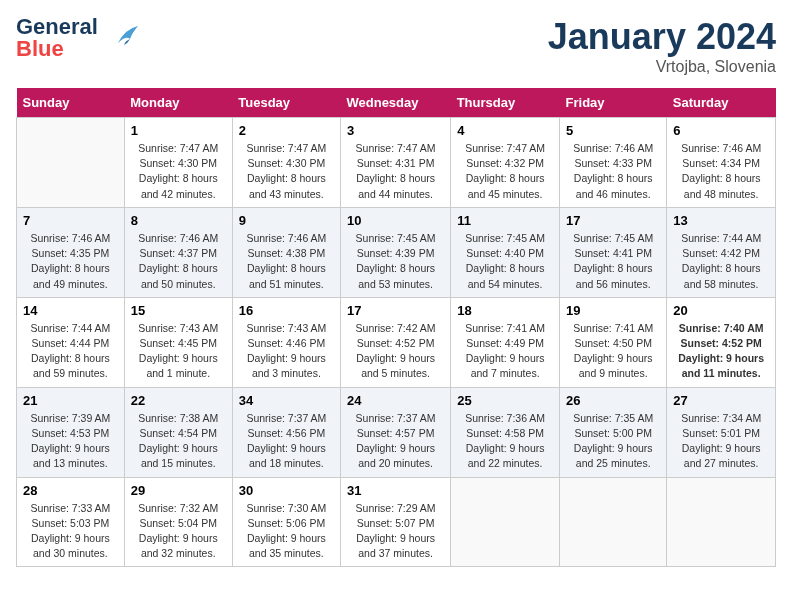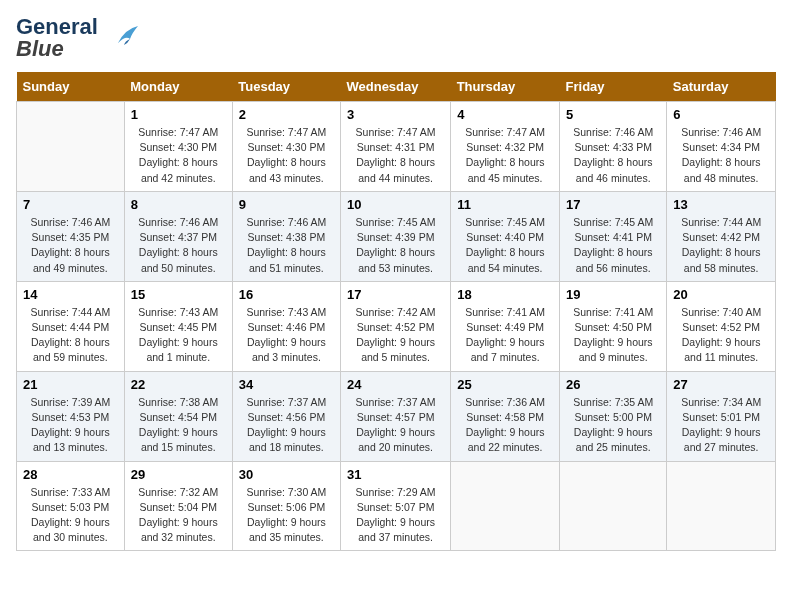--- a/index.html
+++ b/index.html
@@ -21,42 +21,41 @@
       flex-direction: column;
       align-items: flex-start;
     }
     .logo-text {
       font-size: 22px;
       font-weight: bold;
       color: #1a3a5c;
       line-height: 1;
     }
     .logo-text span {
-      color: #404040;
-      font-style: italic;
+      color: #ef4444;
     }
     .title-section {
       text-align: right;
     }
     .month-title {
       font-size: 36px;
       font-weight: bold;
       color: #1a3a5c;
     }
     .location {
       font-size: 16px;
       color: #555;
     }
     table {
       width: 100%;
       border-collapse: collapse;
       font-size: 11px;
     }
     thead tr th {
-      background-color: #a16207;
+      background-color: #be185d;
       color: white;
       padding: 7px 6px;
       text-align: left;
       font-size: 13px;
       font-weight: bold;
     }
     tbody tr td {
       border: 1px solid #ccc;
       padding: 5px 6px;
       vertical-align: top;
@@ -95,20 +94,24 @@
         <span class="logo-text">General<br><span>Blue</span></span>
       </div>
       <div style="margin-left:4px;">
         <svg width="30" height="30" viewBox="0 0 30 30">
           <path d="M8,22 Q15,8 28,5 Q22,12 20,18 Q16,14 8,22Z" fill="#4a9fd4"></path>
           <path d="M20,18 Q18,22 14,24 Q15,20 20,18Z" fill="#2e6da4"></path>
         </svg>
       </div>
     </div>
   </div>
+  <div class="title-section">
+    <div class="month-title">January 2024</div>
+    <div class="location">Vrtojba, Slovenia</div>
+  </div>
 </div>
 
 <table>
   <thead>
     <tr>
     <th>Sunday</th>
         <th>Monday</th>
         <th>Tuesday</th>
         <th>Wednesday</th>
         <th>Thursday</th>
@@ -251,21 +254,21 @@
         </td>
         <td>
           <span class="day-num">19</span>
           <div class="day-info" style="white-space: pre-line;">Sunrise: 7:41 AM
 Sunset: 4:50 PM
 Daylight: 9 hours
 and 9 minutes.</div>
         </td>
         <td>
           <span class="day-num">20</span>
-          <div class="day-info" style="white-space: pre-line;">Sunrise: 7:40 AM
+          <div class="day-info" style="white-space: pre-line; font-weight: bold;">Sunrise: 7:40 AM
 Sunset: 4:52 PM
 Daylight: 9 hours
 and 11 minutes.</div>
         </td>
       </tr>
       <tr>
         <td>
           <span class="day-num">21</span>
           <div class="day-info" style="white-space: pre-line;">Sunrise: 7:39 AM
 Sunset: 4:53 PM

